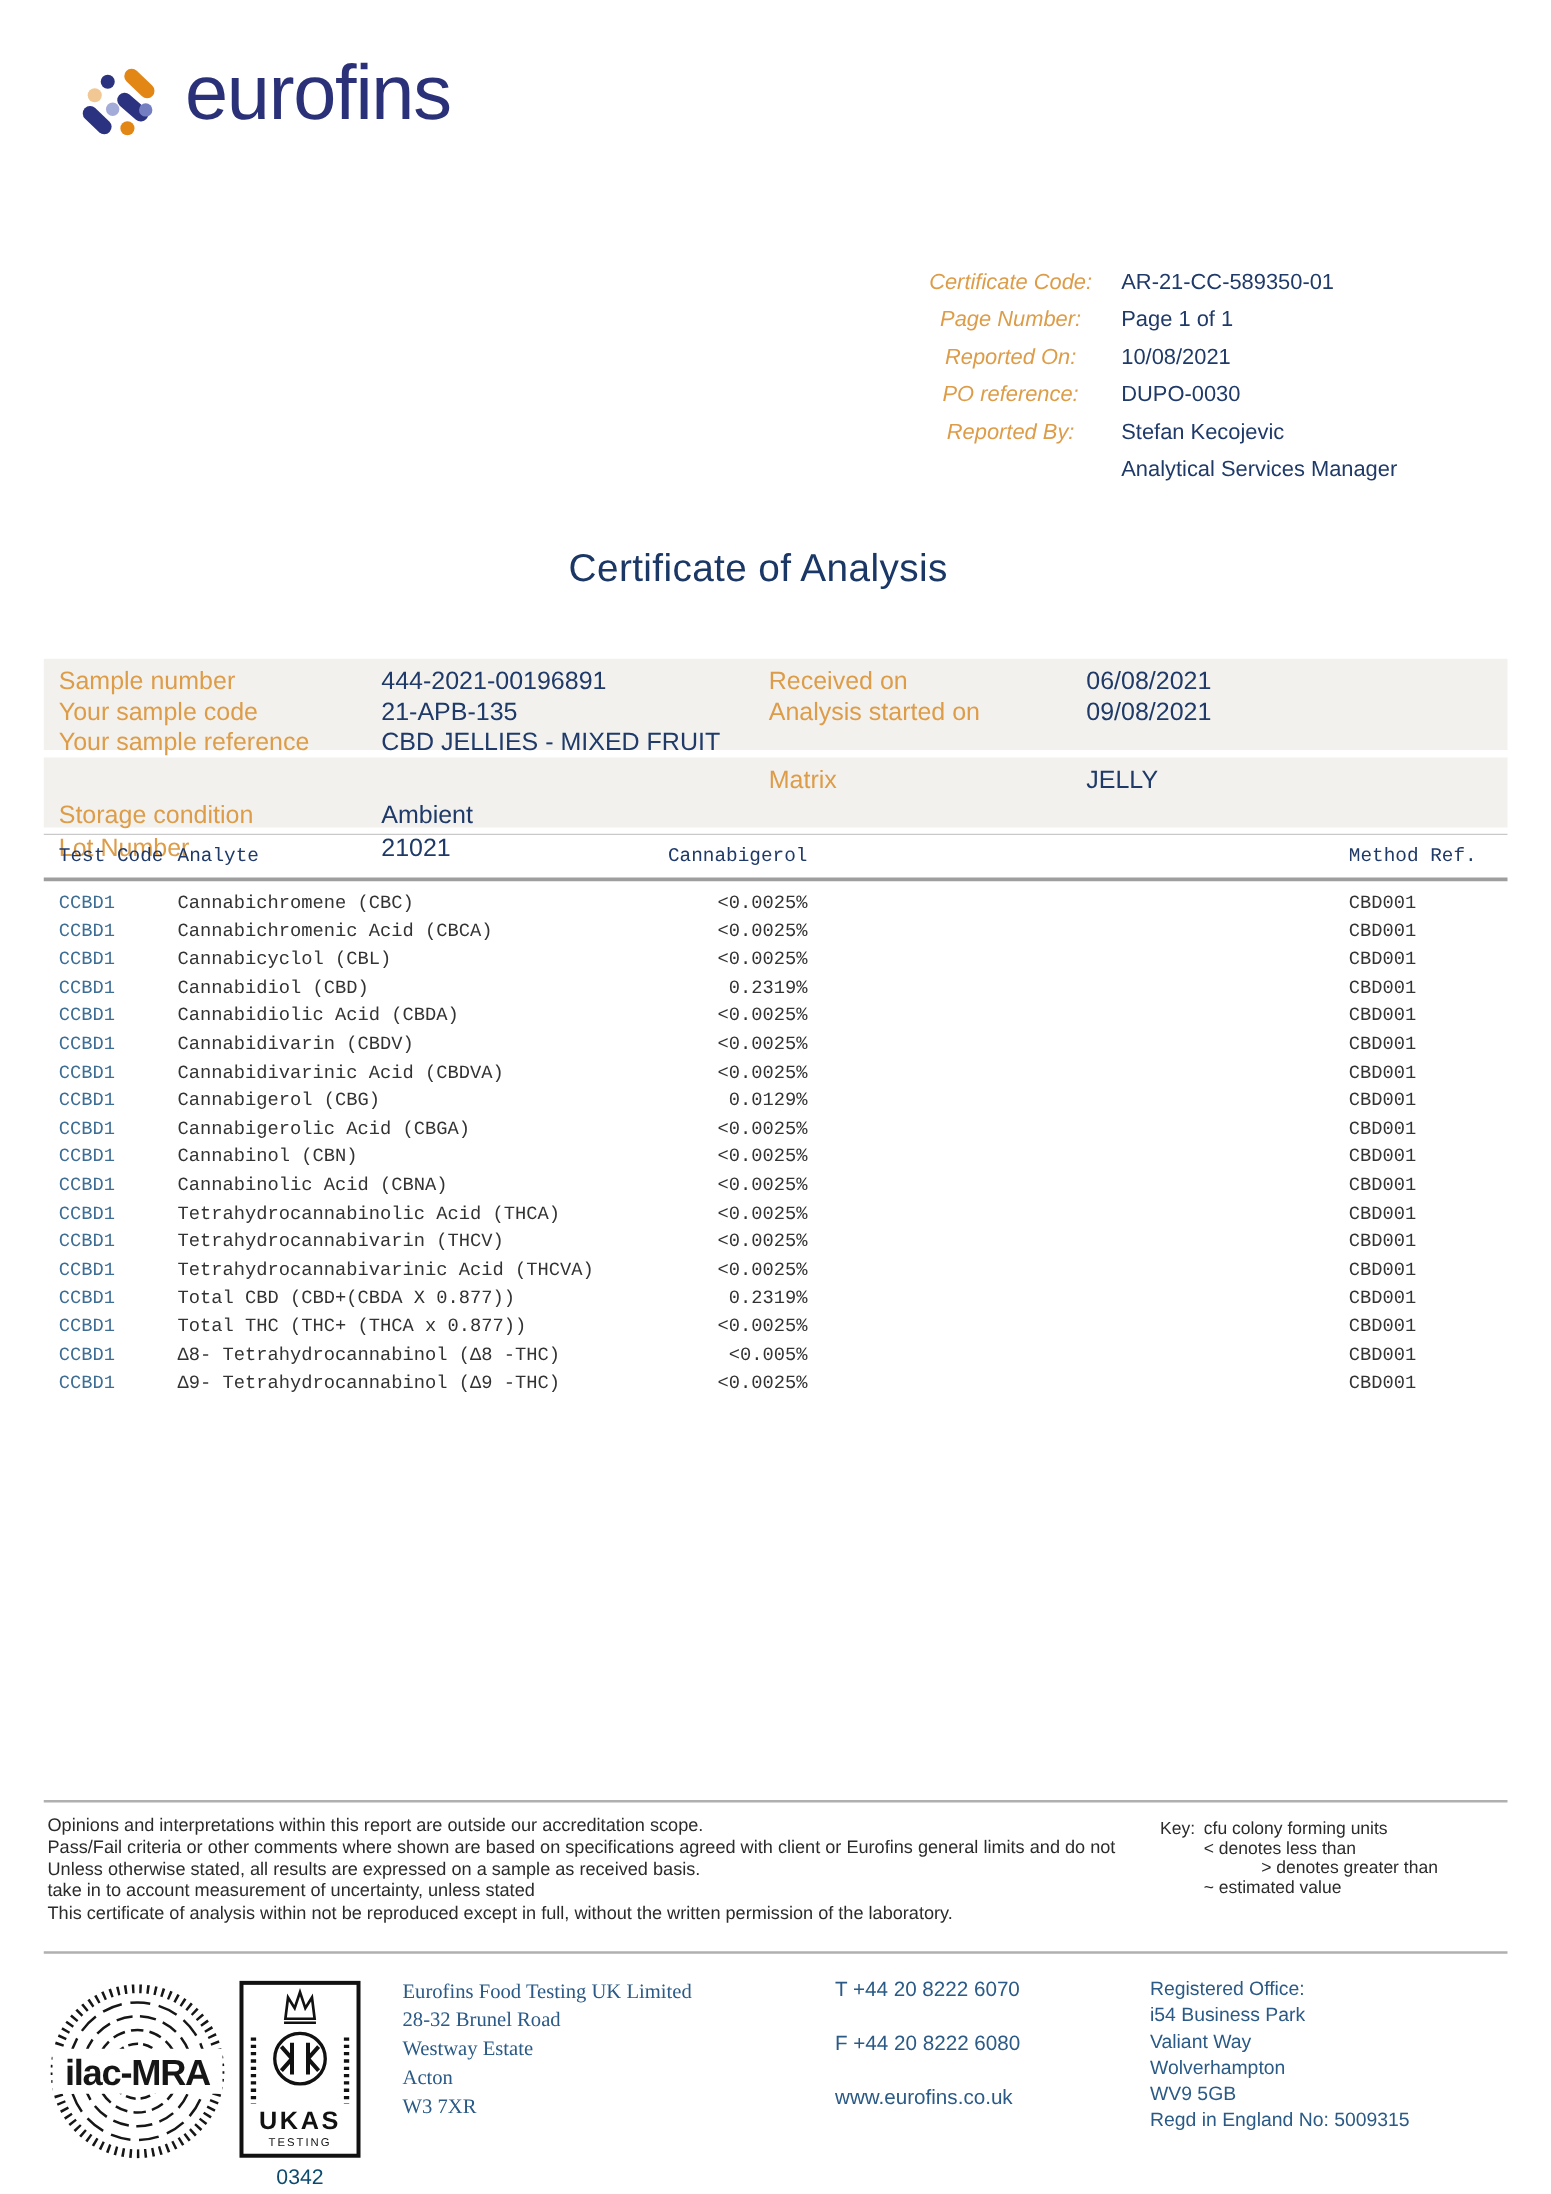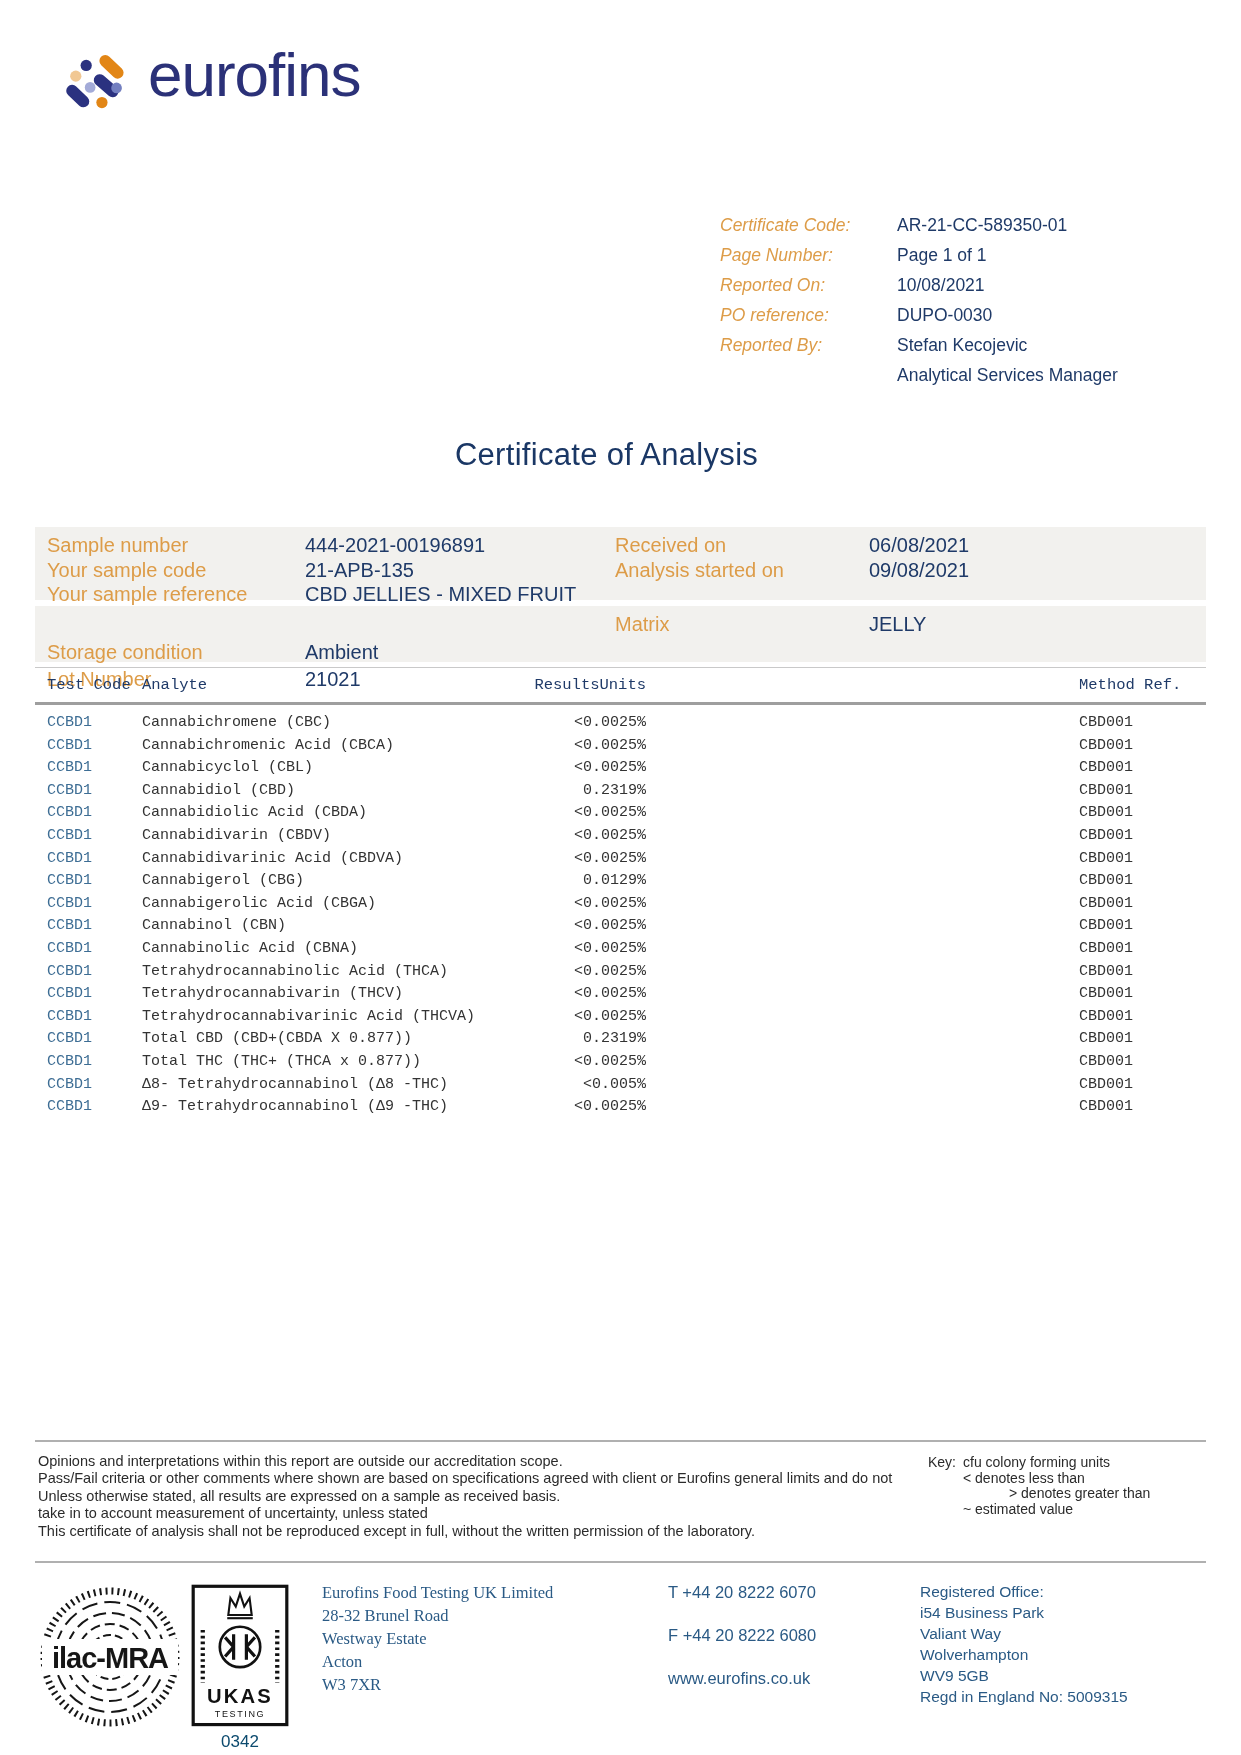--- a/index.html
+++ b/index.html
@@ -19,21 +19,21 @@
   .logo-mark line { stroke-width: 21; stroke-linecap: round; }
   .logo-text {
     font-family: "Liberation Sans", sans-serif;
     font-size: 62px; line-height: 66px; font-weight: 500;
     color: #2b3178; letter-spacing: -1px;
   }
 
   
   .cert-info { position: absolute; left: 720px; top: 210px; width: 480px; }
   .cert-row { display: flex; line-height: 30px; font-size: 17.5px; }
-  .cert-label { width: 177px; flex: none; font-style: italic; color: #dd9c48; }
+  .cert-label { width: 177px; flex: none; font-style: italic; color: #dd9c48; text-align: center; }
   .cert-value { color: #1f3a68; white-space: nowrap; }
 
   
   .title {
     position: absolute; top: 437px; left: 0; width: 100%;
     text-align: center; transform: translateX(-14px);
     font-size: 31px; font-weight: 500; color: #1a3765; letter-spacing: 0.3px;
   }
 
   
@@ -202,21 +202,21 @@
       <div class="pair-row">
         <span class="pair-label">Matrix</span>
         <span class="pair-value">JELLY</span>
       </div>
     </div>
 
   <div class="results-table">
     <div class="rt-grid rt-header">
       <span>Test Code</span>
       <span>Analyte</span>
-      <span class="rt-result">ResultsUnits</span>
+      <span class="rt-result">Cannabigerol</span>
       <span></span>
       <span>Method Ref.</span>
     </div>
     <div class="rt-body">
 
         <div class="rt-grid rt-row">
           <span class="rt-code">CCBD1</span>
           <span class="rt-analyte">Cannabichromene (CBC)</span>
           <span class="rt-result">&lt;0.0025%</span>
           <span></span>
@@ -366,21 +366,21 @@
   <div class="disclaimer">
 
       <div class="disc-line">Opinions and interpretations within this report are outside our accreditation scope.</div>
 
       <div class="disc-line">Pass/Fail criteria or other comments where shown are based on specifications agreed with client or Eurofins general limits and do not</div>
 
       <div class="disc-line">Unless otherwise stated, all results are expressed on a sample as received basis.</div>
 
       <div class="disc-line">take in to account measurement of uncertainty, unless stated</div>
 
-      <div class="disc-line">This certificate of analysis shall not be reproduced except in full, without the written permission of the laboratory.</div>
+      <div class="disc-line">This certificate of analysis within not be reproduced except in full, without the written permission of the laboratory.</div>
     </div>
 
   <div class="key">
     <span class="key-label">Key:</span>
     <div class="key-entries">
 
         <div class="key-entry">cfu colony forming units</div>
 
         <div class="key-entry">&lt; denotes less than</div>
 

